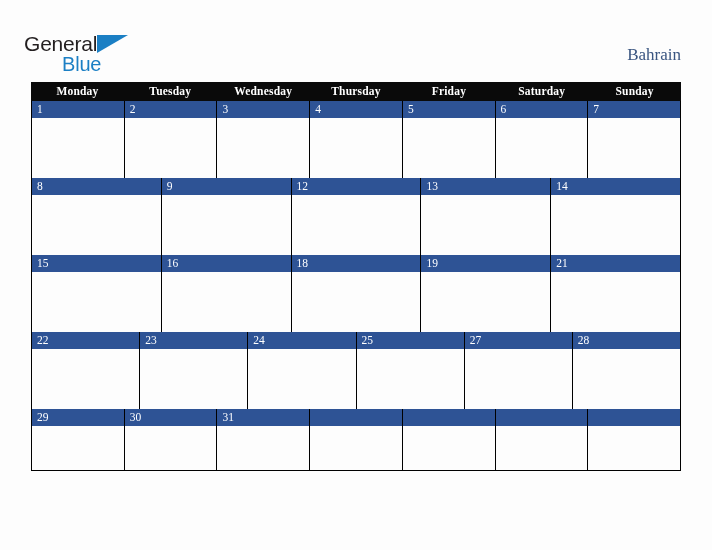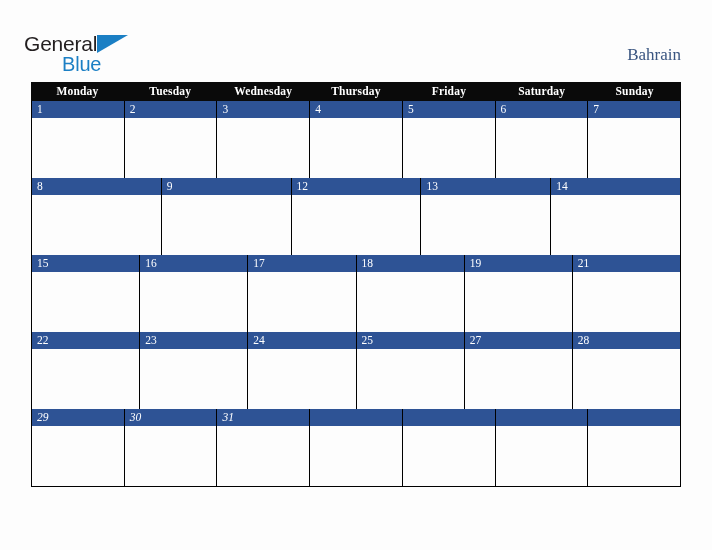--- a/index.html
+++ b/index.html
@@ -127,22 +127,21 @@
 
   .week-row {
     display: flex;
     width: 650px;
     height: 77px;
     border-left: 1px solid #000000;
     box-sizing: border-box;
   }
   .week-row:last-child {
     border-bottom: 1px solid #000000;
-    height: 78px;
-    font-style: italic;
+    height: 62px;
   }
 
   .day-cell {
     flex: 1 1 0;
     min-width: 0;
     border-right: 1px solid #000000;
     box-sizing: border-box;
     background: #fdfdfd;
     display: flex;
     flex-direction: column;
@@ -249,24 +248,20 @@
       <div class="week-row">
         <div class="day-cell">
           <div class="day-bar">15</div>
           <div class="day-body"></div>
         </div>
         <div class="day-cell">
           <div class="day-bar">16</div>
           <div class="day-body"></div>
         </div>
         <div class="day-cell">
-          <div class="day-bar">17</div>
-          <div class="day-body"></div>
-        </div>
-        <div class="day-cell">
           <div class="day-bar">18</div>
           <div class="day-body"></div>
         </div>
         <div class="day-cell">
           <div class="day-bar">19</div>
           <div class="day-body"></div>
         </div>
         <div class="day-cell">
           <div class="day-bar">21</div>
           <div class="day-body"></div>

